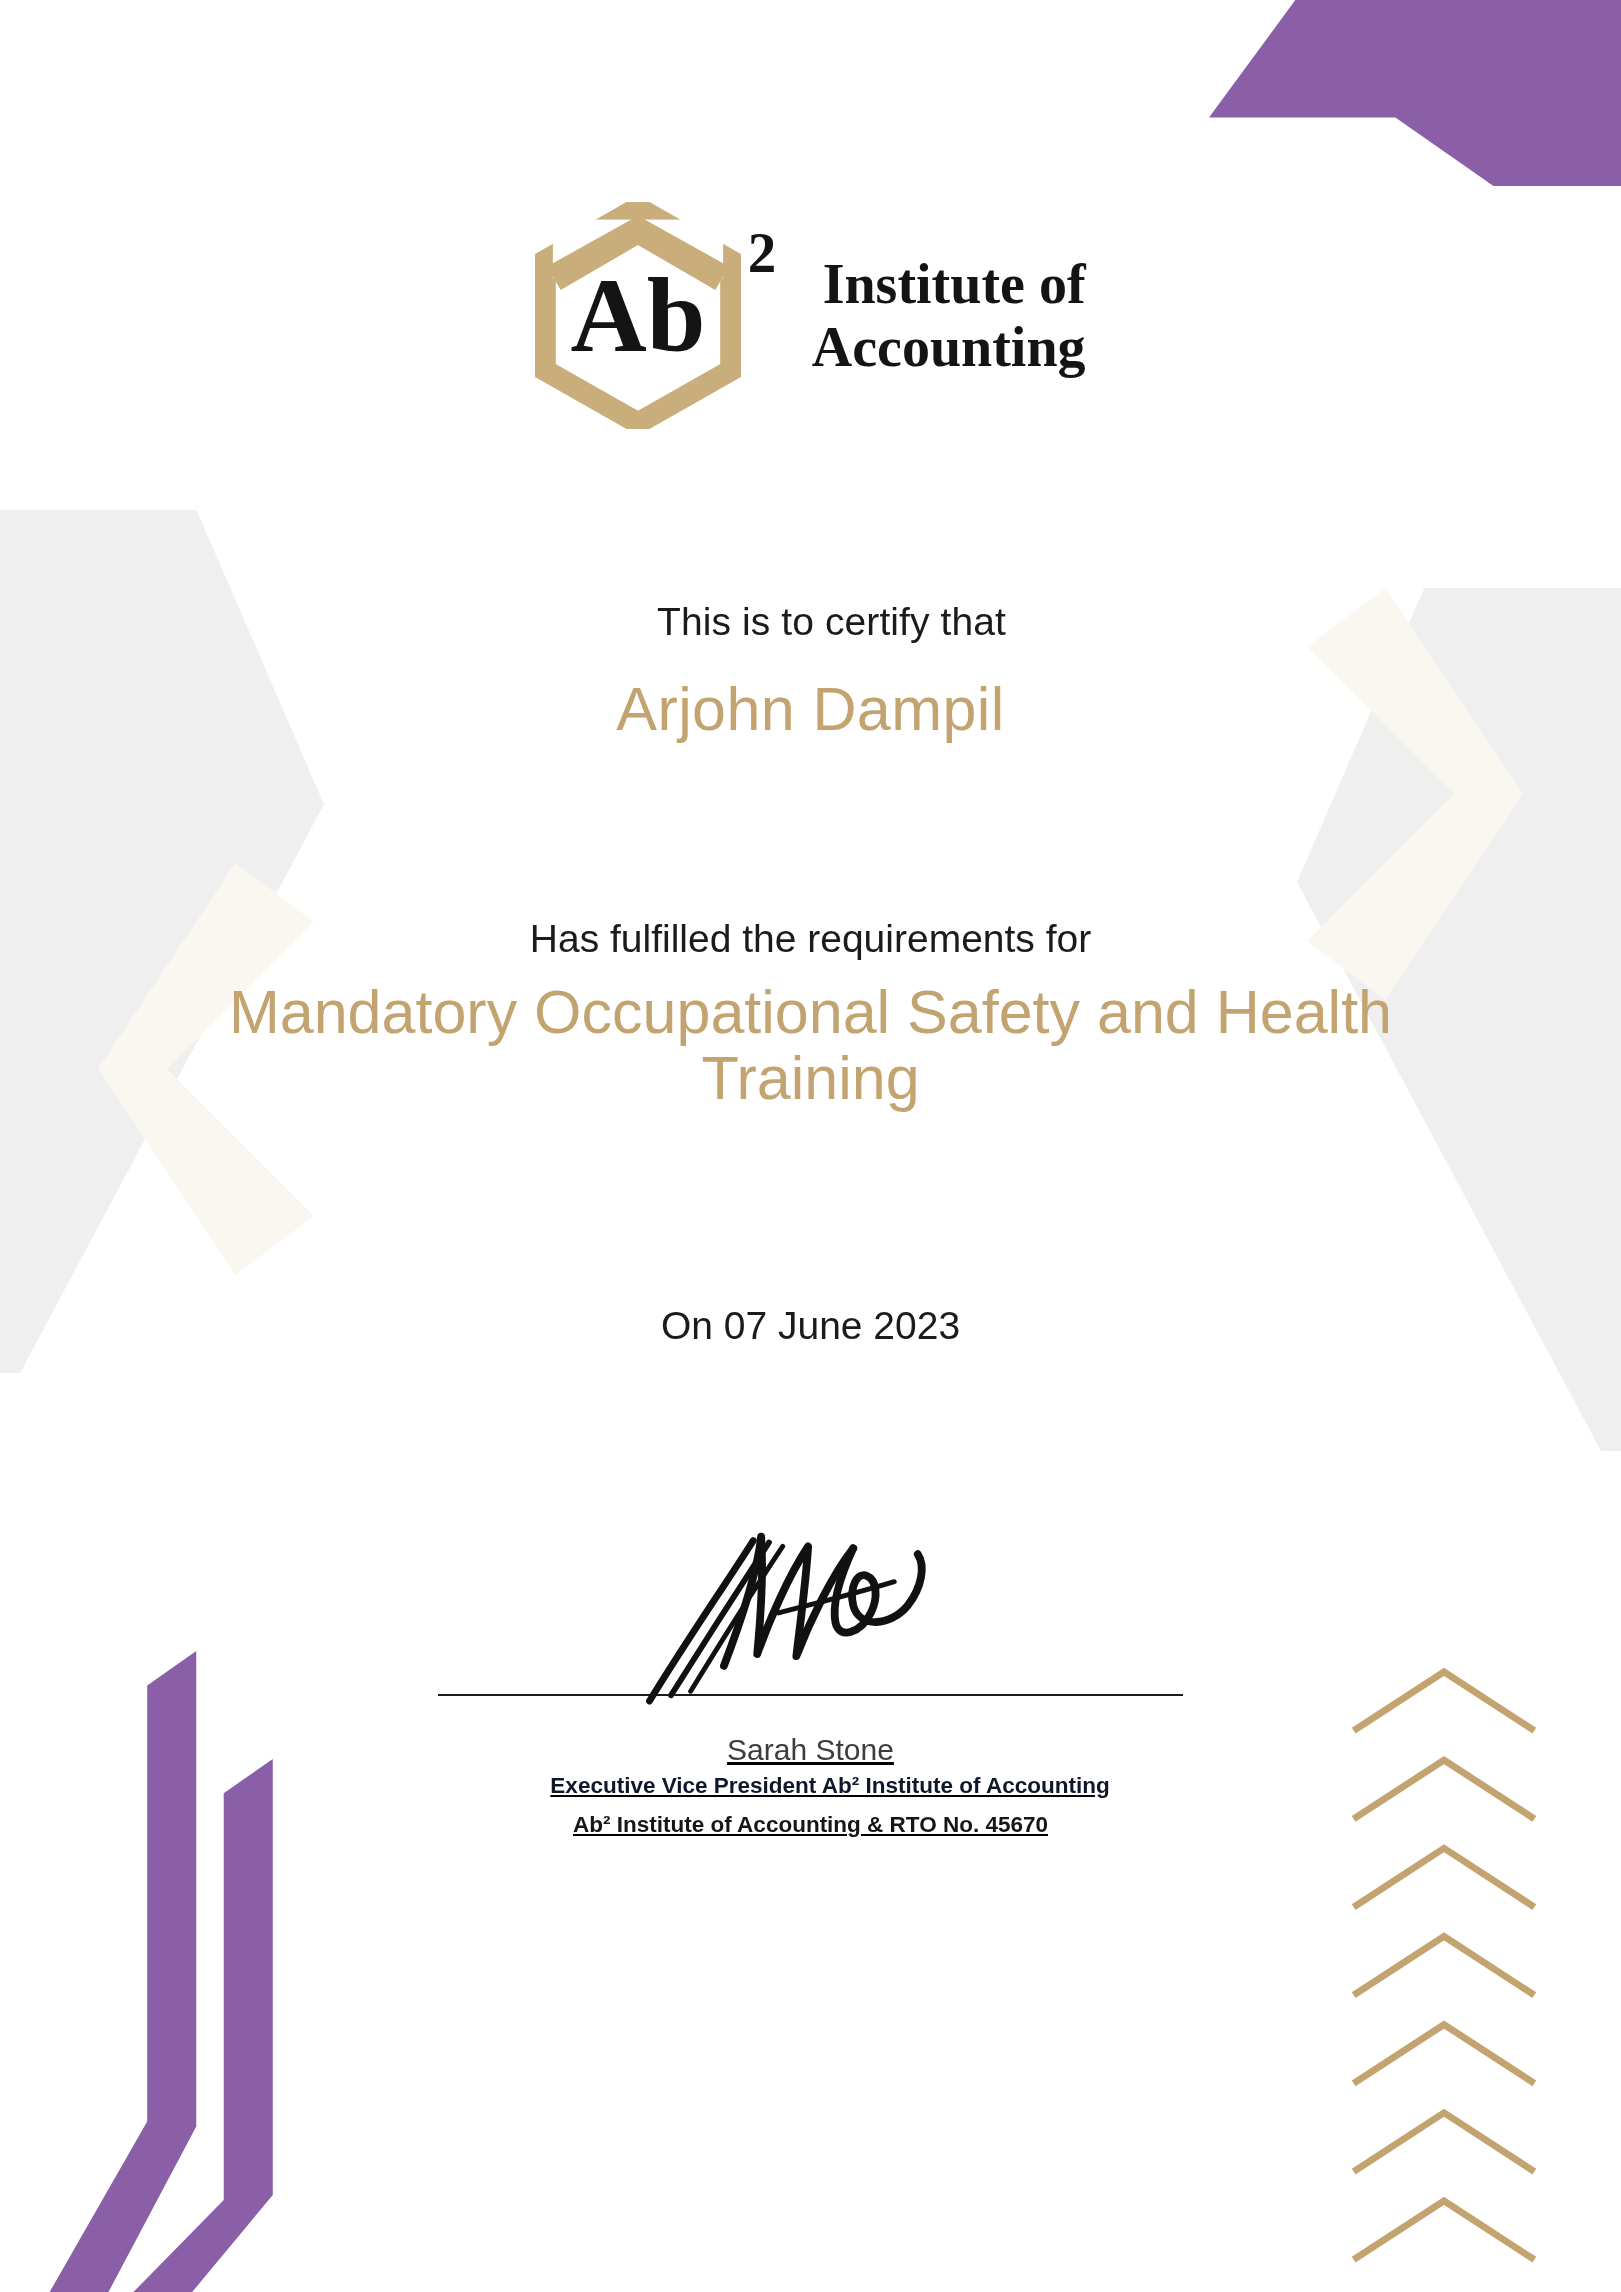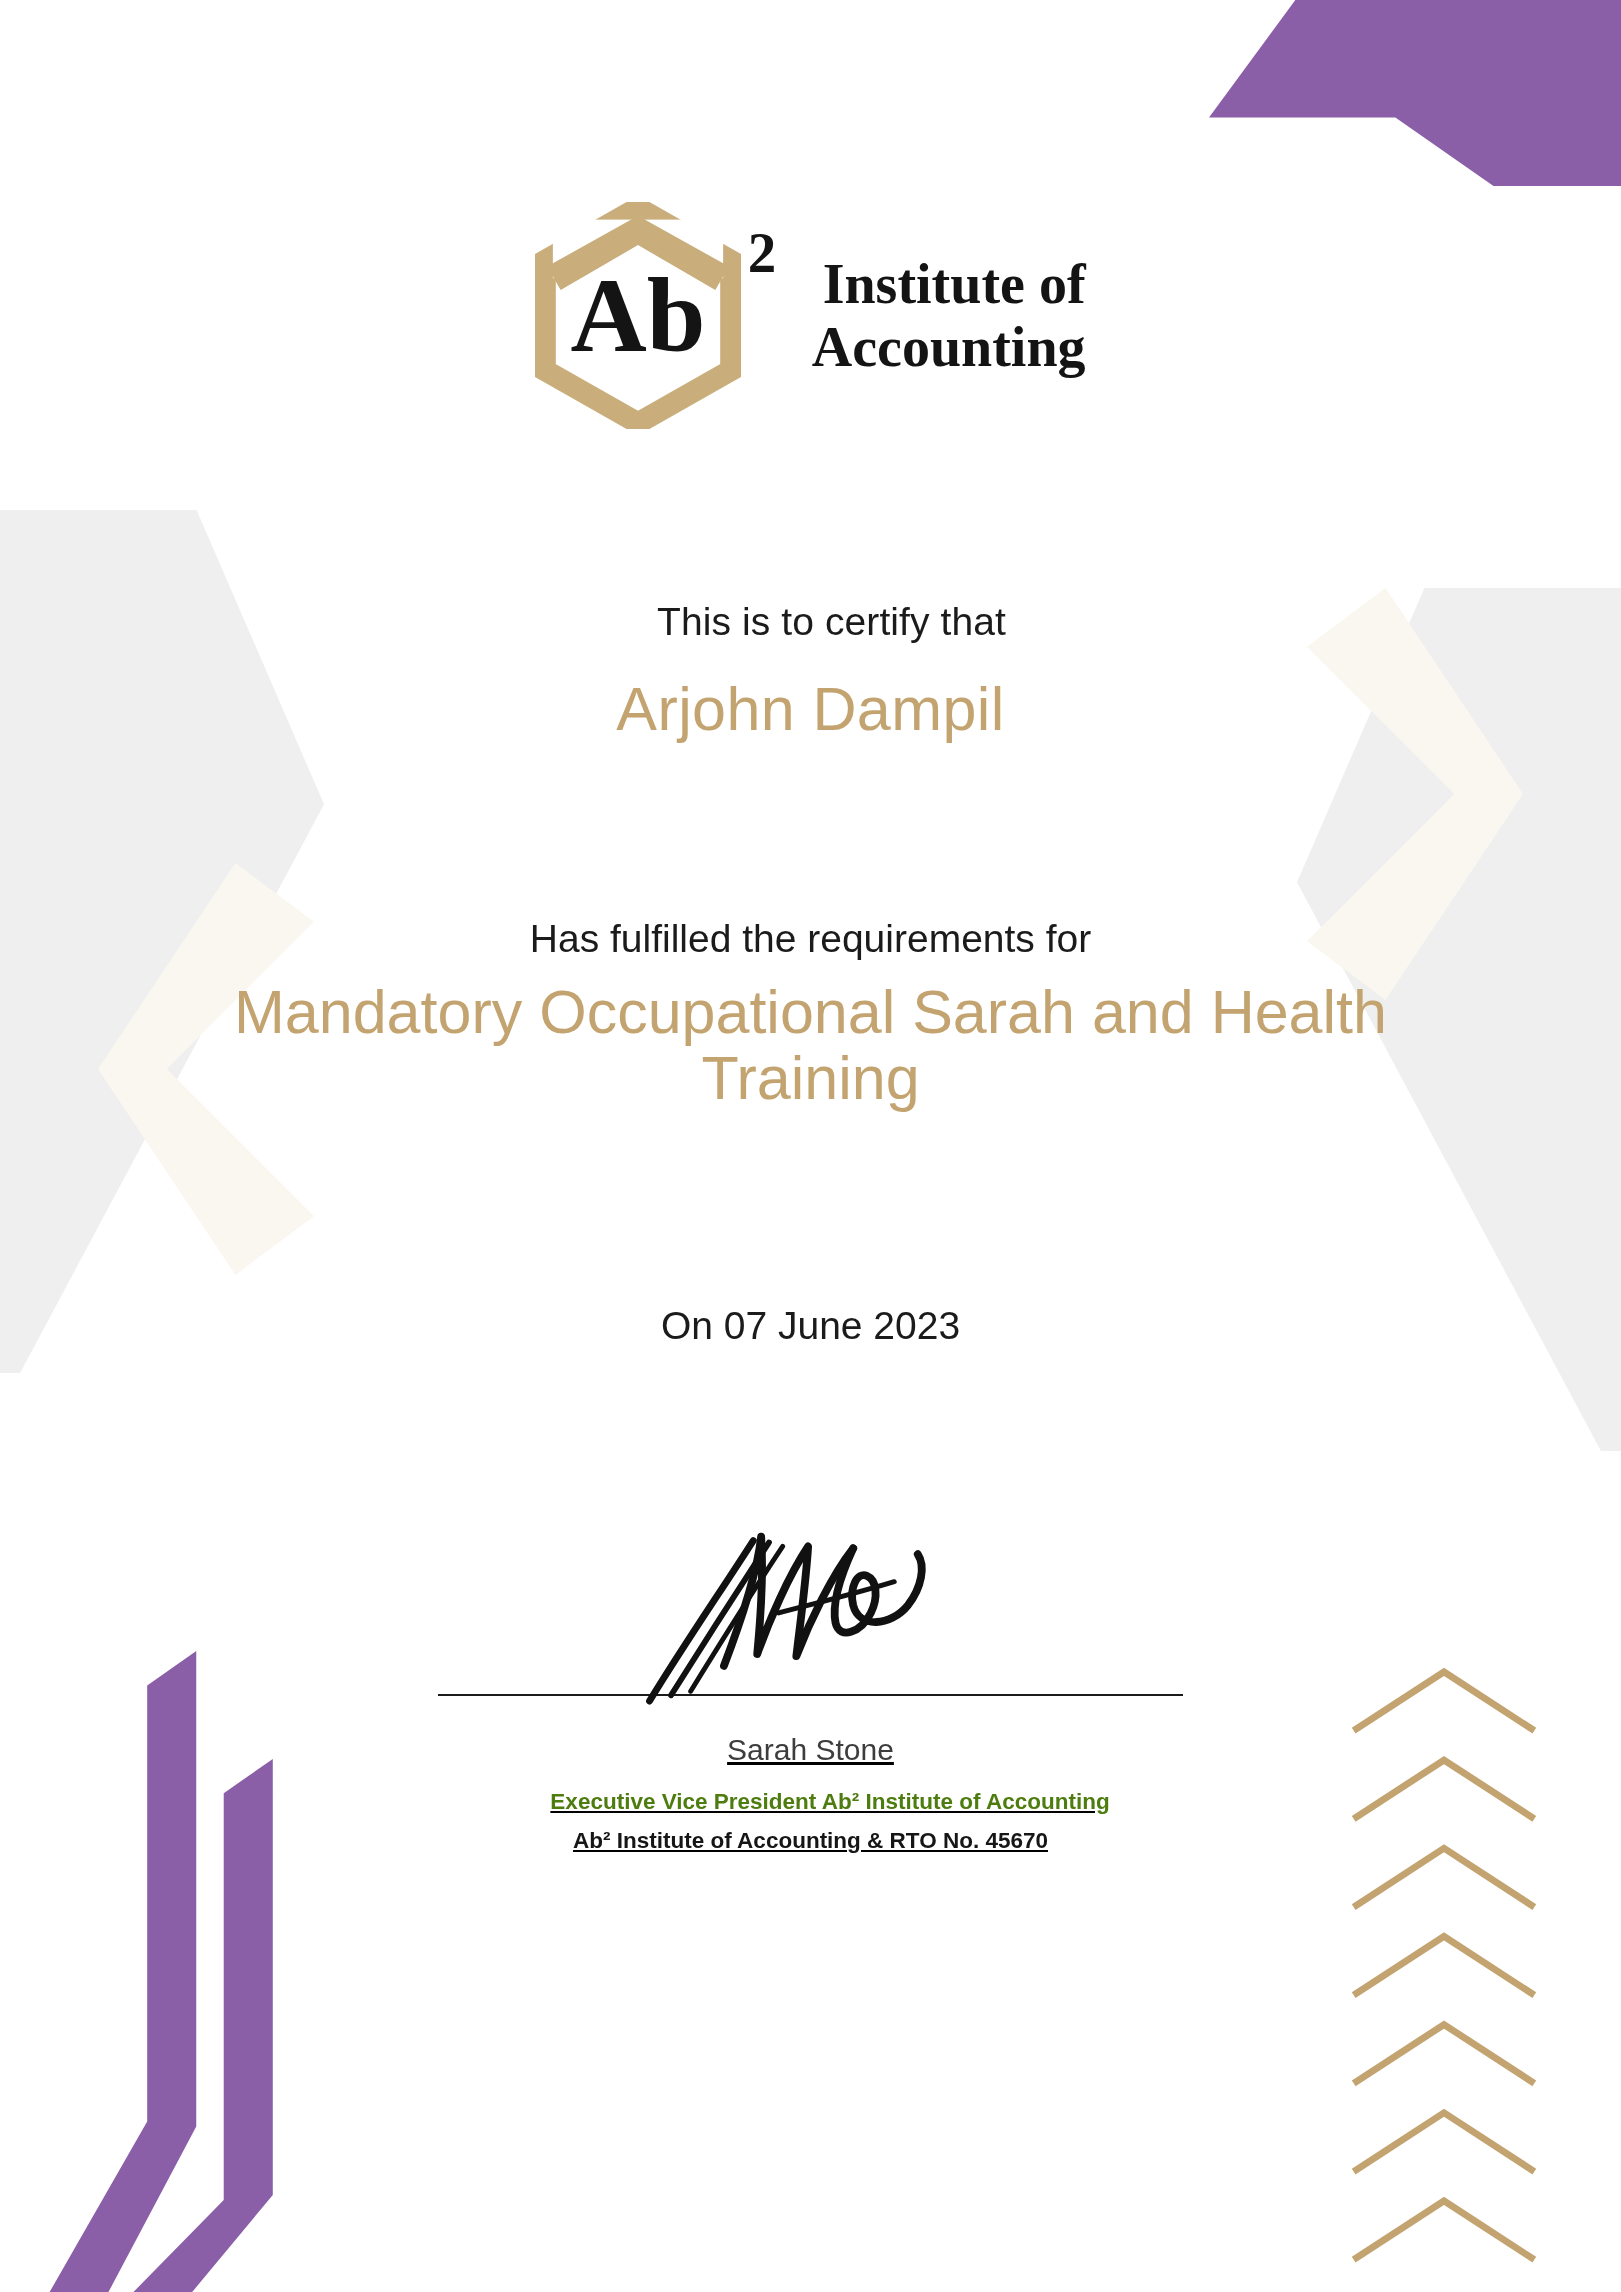--- a/index.html
+++ b/index.html
@@ -194,24 +194,24 @@
     right: 0;
     top: 116px;
     border-top: 2px solid #1b1b1b;
   }
   .sig-name {
     margin-top: 17.6px;
     font-size: 30px;
     color: #3d3d3d;
   }
   .sig-role {
-    margin-top: 22px;
+    margin-top: 6px;
     font-size: 22.5px;
     font-weight: bold;
-    color: #4d7c0f;
+    color: #0f172a;
     padding-left: 39px;
   }
   .sig-org {
     margin-top: 13.7px;
     font-size: 22.5px;
     font-weight: bold;
     color: #161616;
   }
 </style>
 </head>
@@ -269,21 +269,21 @@
       <div class="logo-words">
         <div>Institute of</div>
         <div>Accounting</div>
       </div>
     </div>
 
     <div class="certify-line">This is to certify that</div>
     <div class="recipient-name">Arjohn Dampil</div>
 
     <div class="fulfilled-line">Has fulfilled the requirements for</div>
-    <div class="course-title">Mandatory Occupational Sarah and Health Training</div>
+    <div class="course-title">Mandatory Occupational Safety and Health Training</div>
 
     <div class="date-line">On  07 June 2023</div>
 
     <div class="sig-block">
       <div class="sig-wrap">
         <div class="sig-rule"></div>
         <svg class="sig-svg" viewBox="0 0 360 190">
           <g fill="none" stroke="#111111" stroke-linecap="round" stroke-linejoin="round">
             <path d="M36 186 C70 130 110 72 142 22" stroke-width="7"></path>
             <path d="M58 180 C92 126 128 70 158 24" stroke-width="6"></path>

